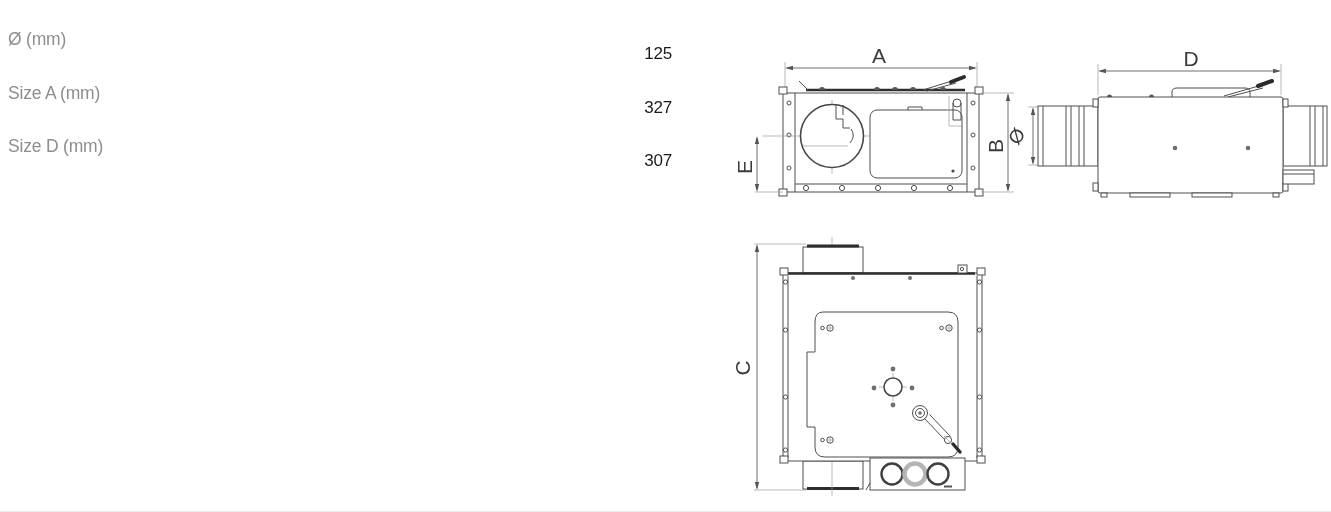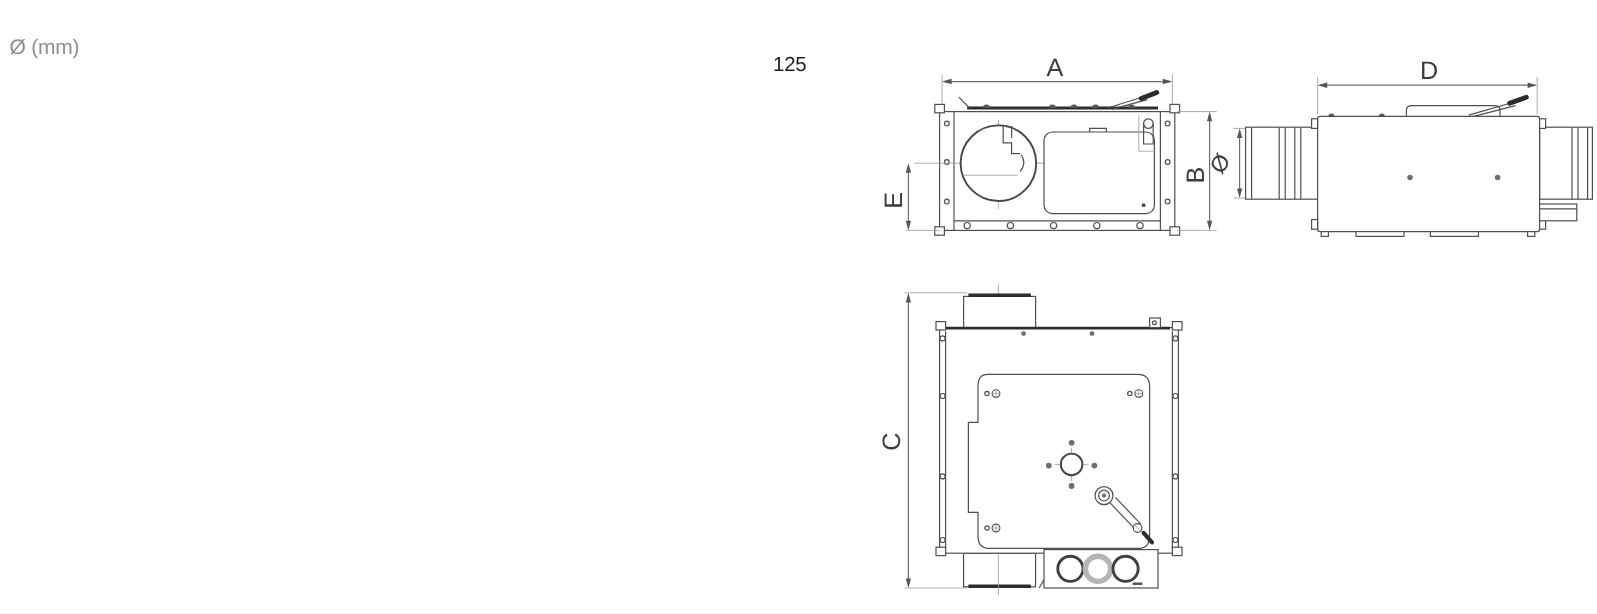--- a/index.html
+++ b/index.html
@@ -33,20 +33,28 @@
 </head>
 <body>
 
 <div class="page">
 
   <div class="spec-table">
     <div class="spec-row">
       <span class="spec-label">Ø (mm)</span>
       <span class="spec-value">125</span>
     </div>
+    <div class="spec-row">
+      <span class="spec-label">Size A (mm)</span>
+      <span class="spec-value">327</span>
+    </div>
+    <div class="spec-row">
+      <span class="spec-label">Size D (mm)</span>
+      <span class="spec-value">307</span>
+    </div>
   </div>
 
   <div class="drawings">
   <svg width="631" height="512" viewBox="700 0 631 512">
 
     <g>
 
       <g>
         <line class="thin" x1="785" y1="88" x2="785" y2="62"></line>
         <line class="thin" x1="977" y1="88" x2="977" y2="62"></line>

